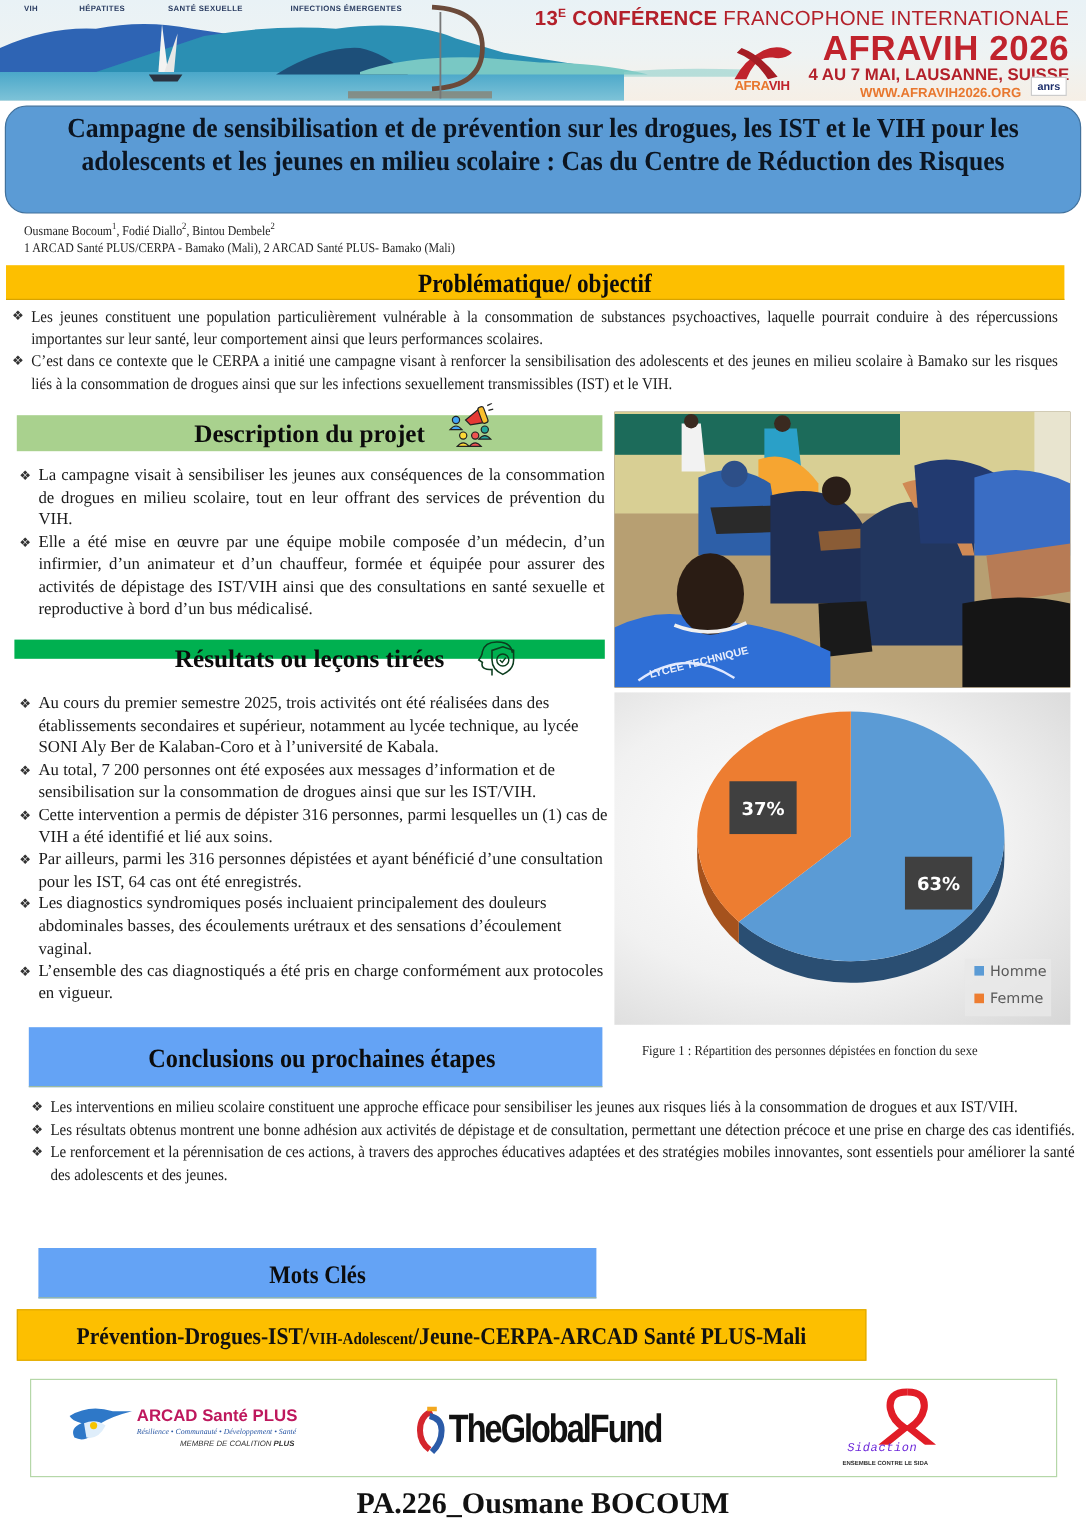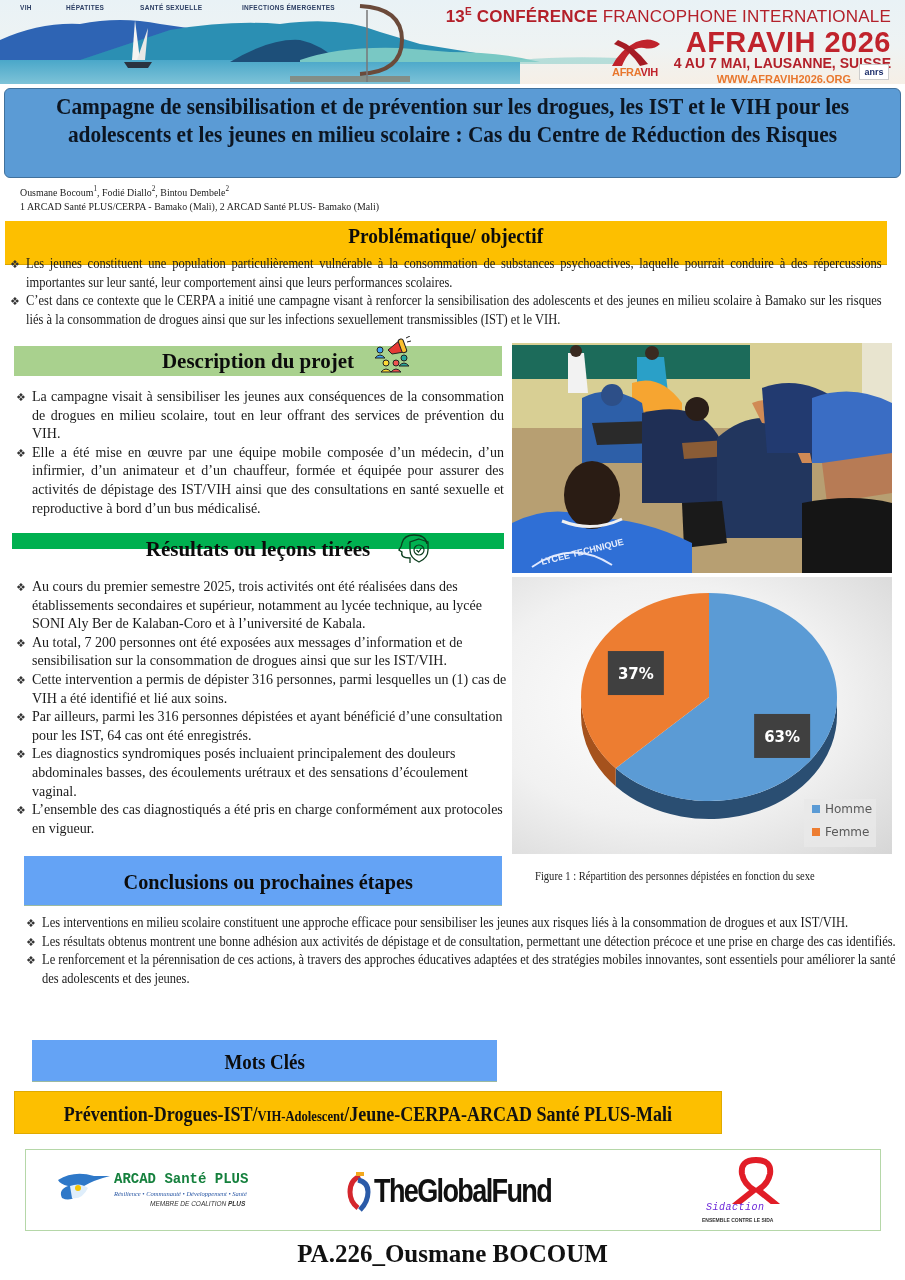--- a/index.html
+++ b/index.html
@@ -20,30 +20,30 @@
   .conf .l3 { font-size: 14px; font-weight: bold; color: #b3202a; line-height: 15px; }
   .conf .l4 { font-size: 11px; font-weight: bold; color: #e8772e; line-height: 16px; margin-right: 40px; }
   .anrs { position: absolute; right: 16px; top: 64px; width: 30px; height: 16px; background: #fff; border: 1px solid #ccc;
     font-family: "Liberation Sans", sans-serif; font-size: 9px; font-weight: bold; color: #1d2f6b; text-align: center; line-height: 14px; }
   .afravih-logo { position: absolute; left: 600px; top: 28px; width: 70px; height: 52px; }
   .afravih-logo .txt { position: absolute; left: 12px; top: 38px; font-family: "Liberation Sans", sans-serif; font-size: 11px; font-weight: bold; color: #e8772e; letter-spacing: -0.3px; }
   .afravih-logo .txt span { color: #c0232c; }
 
   
   .title-box { position: absolute; left: 4px; top: 88px; width: 897px; height: 90px; background: #5b9bd5;
-    border: 1px solid #41719c; border-radius: 6px; text-align: center; padding-top: 4px; }
+    border: 1px solid #41719c; border-radius: 18px; text-align: center; padding-top: 4px; }
   .title-box h1 { font-family: "Liberation Serif", serif; font-weight: bold; font-size: 23px; line-height: 28px;
     color: #0c1521; transform: scaleX(0.93); transform-origin: center top; }
 
   .authors { position: absolute; left: 20px; top: 182px; font-size: 11px; line-height: 14px; color: #222;
     transform: scaleX(0.9); transform-origin: left top; }
   .authors sup { font-size: 8px; }
 
   .section-head { position: absolute; text-align: center; font-weight: bold; color: #0c0c0c; }
-  .head-problem { left: 5px; top: 221px; width: 882px; height: 44px; background: #fdbf00; border-bottom: 1px solid #d8a300;
+  .head-problem { left: 5px; top: 221px; width: 882px; height: 29px; background: #fdbf00; border-bottom: 1px solid #d8a300;
     font-size: 22px; line-height: 30px; }
   .head-problem span { display: inline-block; transform: scaleX(0.88); }
 
   .bullets { position: absolute; list-style: none; color: #1a1a1a; }
   .bullets li { position: relative; padding-left: 18px; }
   .bullets li .diamond { position: absolute; left: 2px; top: 0; font-size: 11px; color: #333; }
   .bullets li span.t { display: block; }
 
   .problem-list { left: 8px; top: 255px; width: 876px; font-size: 13.6px; line-height: 18.5px; text-align: justify; }
   .problem-list li span.t { transform: scaleX(0.92); transform-origin: left top; width: 930px; }
@@ -75,21 +75,21 @@
   .head-keywords { left: 32px; top: 1040px; width: 465px; height: 42px; background: #64a3f5; border-bottom: 1px solid #9bb9a0;
     font-size: 21px; line-height: 44px; }
   .head-keywords span { display: inline-block; transform: scaleX(0.9); }
   .keywords-bar { position: absolute; left: 14px; top: 1091px; width: 708px; height: 43px; background: #fdbf00; border: 1px solid #e0aa00;
     text-align: center; font-weight: bold; font-size: 20px; line-height: 44px; color: #111; }
   .keywords-bar .inner { display: inline-block; transform: scaleX(0.9); }
   .keywords-bar .small { font-size: 14px; }
 
   .logos { position: absolute; left: 25px; top: 1149px; width: 856px; height: 82px; border: 1px solid #b5d7a8; background: #fff; }
   .logo-arcad { position: absolute; left: 28px; top: 18px; width: 210px; height: 50px; }
-  .logo-arcad .name { position: absolute; left: 60px; top: 3px; font-family: Liberation Mono, monospace; font-size: 14px; font-weight: bold; color: #15803d; white-space: nowrap; }
+  .logo-arcad .name { position: absolute; left: 60px; top: 3px; font-family: Liberation Sans, sans-serif; font-size: 14px; font-weight: bold; color: #be185d; white-space: nowrap; }
   .logo-arcad .tag { position: absolute; left: 60px; top: 22px; font-size: 6.5px; font-style: italic; color: #2856a3; white-space: nowrap; }
   .logo-arcad .member { position: absolute; left: 96px; top: 32px; font-family: "Liberation Sans", sans-serif; font-size: 6.5px; color: #333; white-space: nowrap; font-style: italic; }
   .logo-arcad .member b { font-weight: bold; }
   .logo-gf { position: absolute; left: 320px; top: 22px; width: 210px; height: 42px; }
   .logo-gf .txt { position: absolute; left: 28px; top: 0; font-family: "Liberation Sans", sans-serif; font-size: 33px; font-weight: bold; color: #111; letter-spacing: -2px; transform: scaleX(0.82); transform-origin: left top; white-space: nowrap; }
   .logo-sid { position: absolute; left: 670px; top: 4px; width: 120px; height: 74px; }
   .logo-sid .name { position: absolute; left: 10px; top: 48px; font-family: Liberation Mono, monospace; font-style: italic; font-size: 10px; color: #6d28d9; letter-spacing: 0.5px; }
   .logo-sid .sub { position: absolute; left: 6px; top: 63px; font-family: "Liberation Sans", sans-serif; font-size: 5px; font-weight: bold; color: #333; white-space: nowrap; }
 
   .footer-id { position: absolute; left: 0; width: 905px; top: 1240px; text-align: center; font-weight: bold; font-size: 25px; color: #111; }

